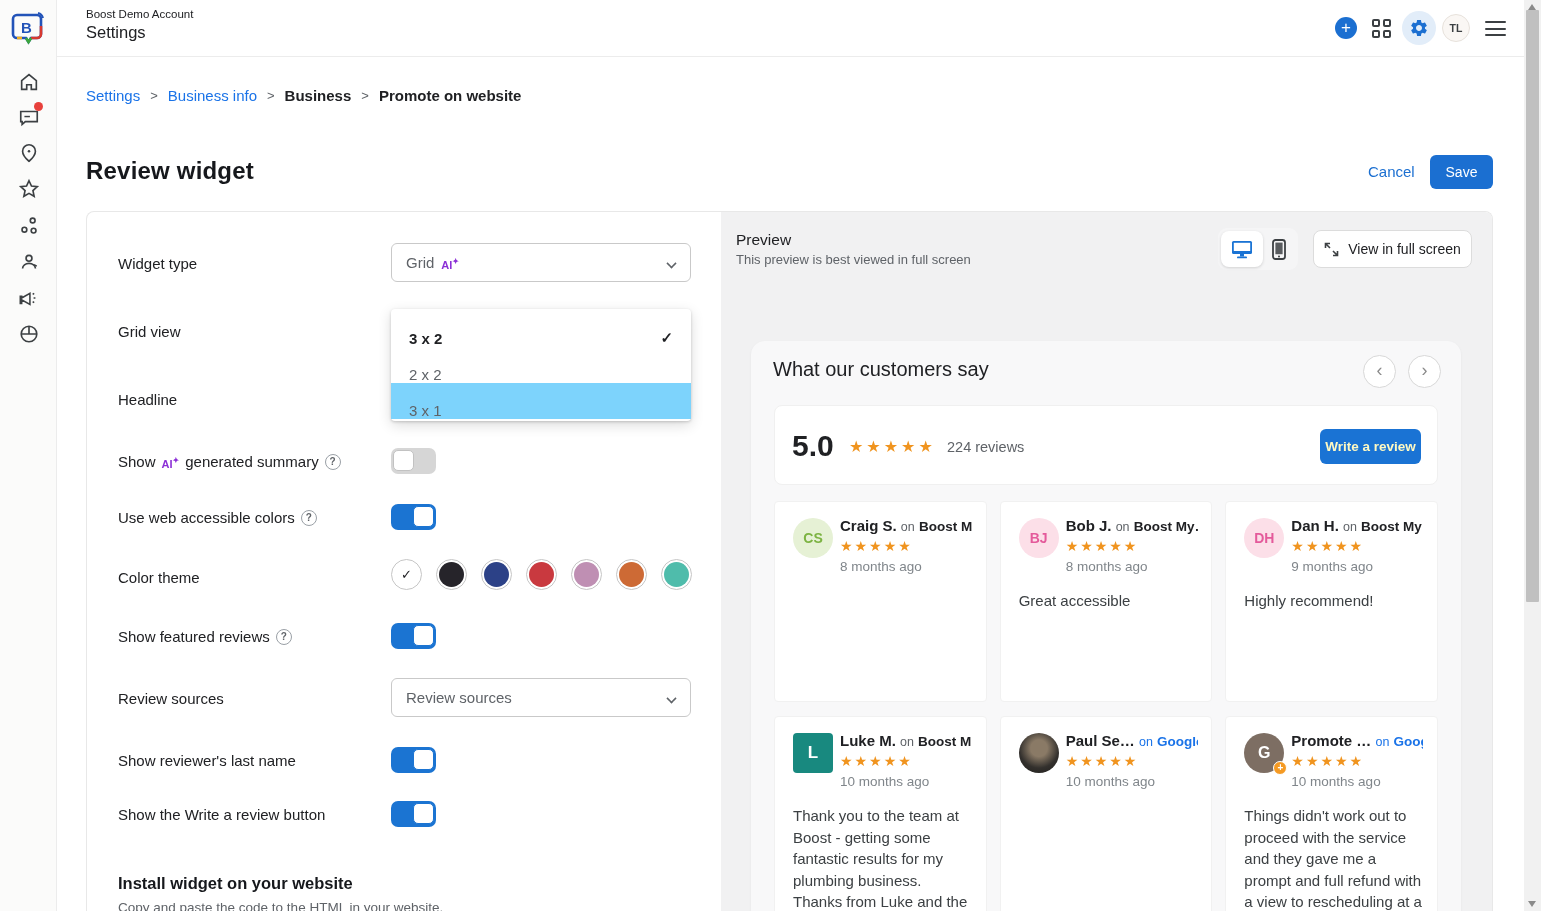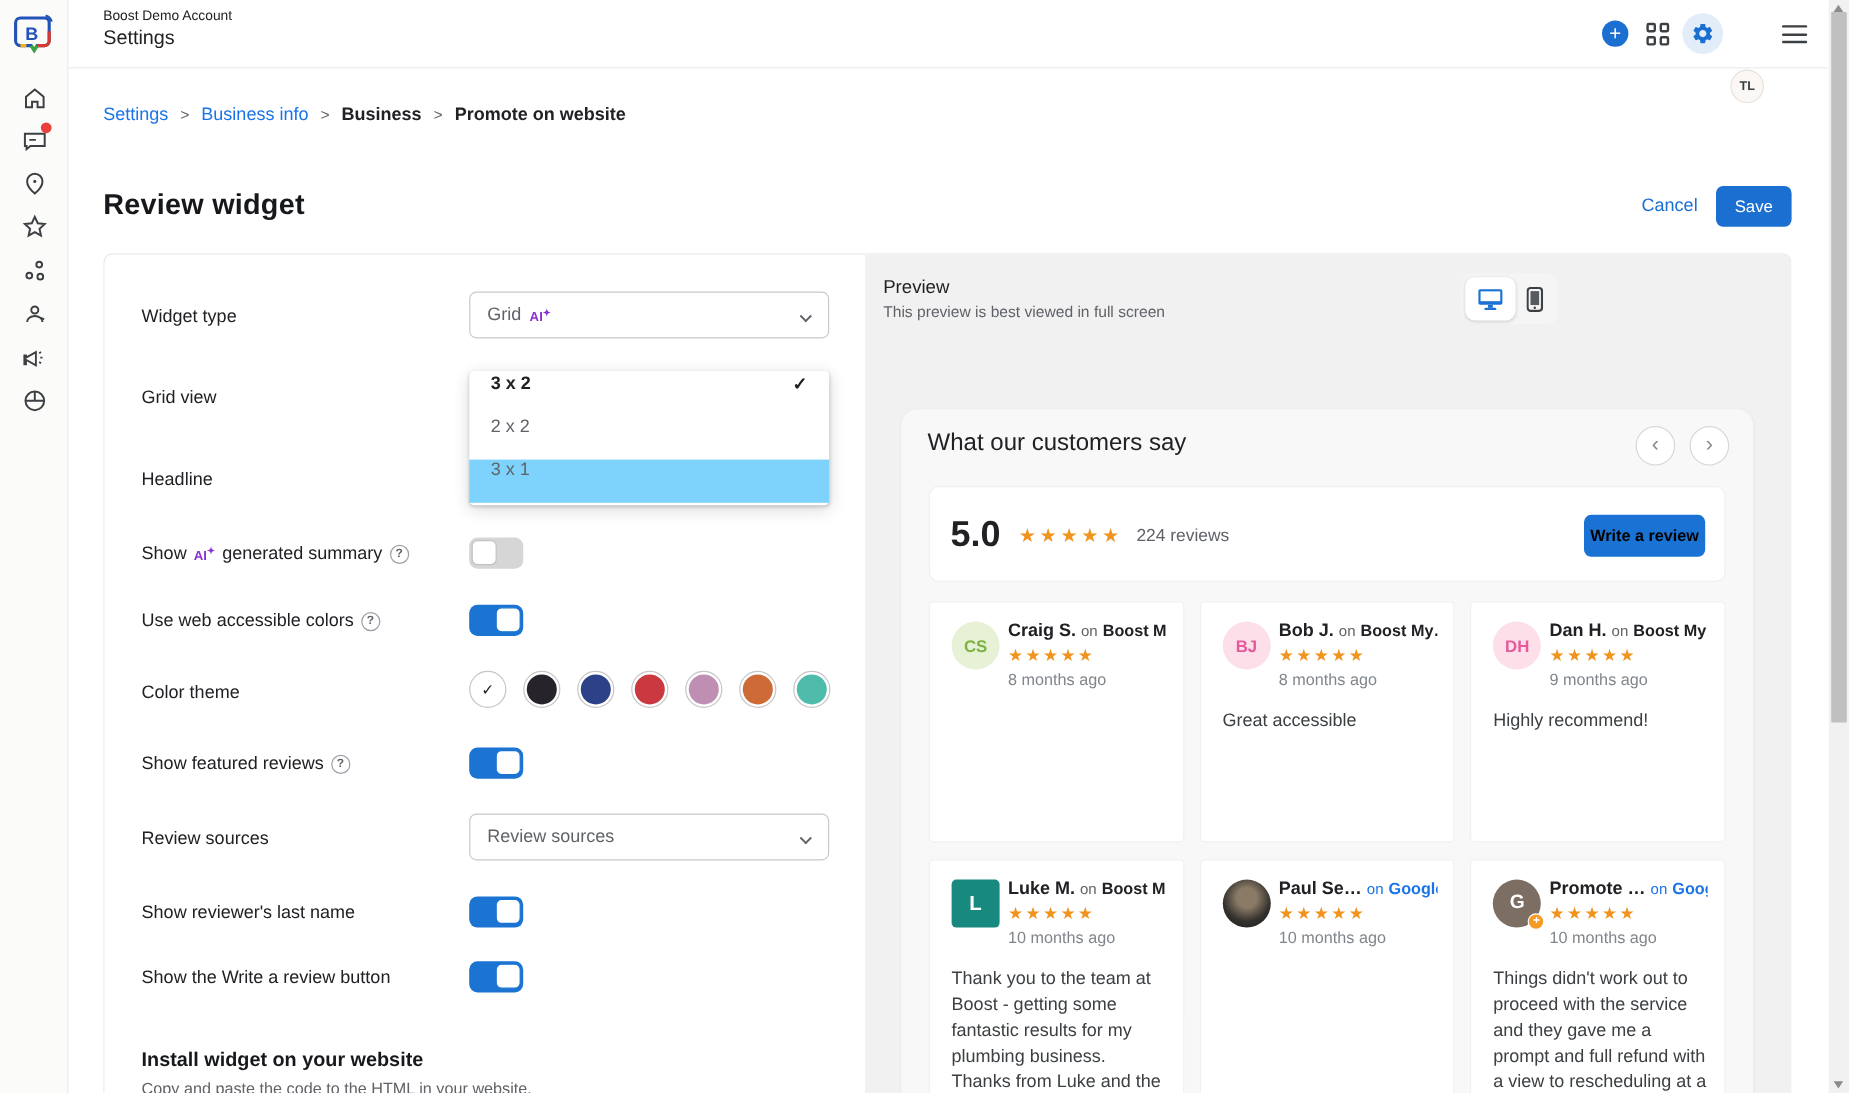--- a/index.html
+++ b/index.html
@@ -16,21 +16,21 @@
 
   #header { position:absolute; left:57px; top:0; width:1467px; height:57px; background:#fff; border-bottom:1px solid #ececec; z-index:20; }
   .hdr-account { position:absolute; left:29px; top:8px; font-size:11.5px; color:#202124; }
   .hdr-title { position:absolute; left:29px; top:23px; font-size:16.5px; font-weight:500; color:#202124; }
   .hdr-ic { position:absolute; top:0; }
   #btn-plus { left:1278px; top:17px; width:22px; height:22px; border-radius:50%; background:#1b6fd1; color:#fff; font-size:17px; line-height:21px; text-align:center; font-weight:500; cursor:pointer; }
   #btn-apps { left:1315px; top:19px; width:19px; height:19px; display:grid; grid-template-columns:8px 8px; grid-template-rows:8px 8px; gap:3px; }
   #btn-apps span { border:2px solid #3c4043; border-radius:2px; }
   #btn-gear-wrap { left:1345px; top:11px; width:34px; height:34px; border-radius:50%; background:#e2edf9; display:flex; align-items:center; justify-content:center; }
   #btn-gear-wrap svg { width:20px; height:20px; fill:#1b6fd1; }
-  #btn-avatar { left:1385px; top:14px; width:28px; height:28px; border-radius:50%; background:#faf7f4; border:1px solid #e7e2dc; font-size:10.5px; font-weight:600; color:#3c4043; display:flex; align-items:center; justify-content:center;margin-top:44px; }
+  #btn-avatar { left:1385px; top:14px; width:28px; height:28px; border-radius:50%; background:#faf7f4; border:1px solid #e7e2dc; font-size:10.5px; font-weight:600; color:#3c4043; display:flex; align-items:center; justify-content:center; }
   #btn-menu { left:1428px; top:21px; width:21px; height:15px; display:flex; flex-direction:column; justify-content:space-between; }
   #btn-menu span { height:2px; background:#3c4043; border-radius:1px; }
 
   
   #scrollbar { position:absolute; right:0; top:0; width:17px; height:911px; background:#f1f1f1; z-index:40; }
   #scroll-thumb { position:absolute; left:2px; top:10px; width:13px; height:592px; background:#c0c0c0; border-radius:1px; }
   .scroll-arrow { position:absolute; left:4px; width:0; height:0; border-left:4.5px solid transparent; border-right:4.5px solid transparent; }
   .scroll-arrow.up { top:4px; border-bottom:6px solid #8b8b8b; }
   .scroll-arrow.down { bottom:4px; border-top:6px solid #8b8b8b; }
 
@@ -54,21 +54,21 @@
   .select { position:absolute; left:304px; width:300px; height:39px; border:1px solid #c9c9c9; border-radius:6px; background:#fff; font-size:15px; color:#5f6368; display:flex; align-items:center; padding:0 14px; gap:7px; cursor:pointer; }
   .caret { position:absolute; right:14px; top:15px; width:9px; height:9px; border-right:2px solid #5f6368; border-bottom:2px solid #5f6368; transform:rotate(45deg) scale(.8); }
   .toggle { position:absolute; left:304px; width:45px; height:26px; border-radius:7px; cursor:pointer; }
   .toggle .knob { position:absolute; top:2px; width:21px; height:21px; background:#fff; border-radius:5px; }
   .toggle.on { background:#1b74d2; }
   .toggle.on .knob { right:2px; border:1px solid #1b74d2; }
   .toggle.off { background:#d6d6d6; }
   .toggle.off .knob { left:2px; border:1px solid #c2c2c2; }
 
   #menu { position:absolute; left:304px; top:97px; width:300px; background:#fff; border-radius:4px; box-shadow:0 1px 3px rgba(0,0,0,.18), 0 4px 14px rgba(0,0,0,.14); z-index:10; padding:2px 0; }
-  .menu-item { height:36px; display:flex; align-items:flex-start; padding:0 18px; font-size:15px; color:#5f6368; cursor:pointer; }
+  .menu-item { height:36px; display:flex; align-items:flex-end; padding:0 18px; font-size:15px; color:#5f6368; cursor:pointer; }
   .menu-item.selected { color:#202124; font-weight:700; }
   .menu-item.hover { background:#7dd3fc; }
   .menu-item .check { margin-left:auto; color:#202124; font-size:15px; }
 
   .swatch-row { position:absolute; left:304px; top:347px; display:flex; gap:14px; }
   .swatch { width:31px; height:31px; border-radius:50%; border:1.5px solid #c6c6c6; background:#fff; padding:2px; cursor:pointer; }
   .swatch .fill { width:100%; height:100%; border-radius:50%; display:flex; align-items:center; justify-content:center; font-size:13px; color:#202124; }
 
   .install-title { position:absolute; left:31px; top:662px; font-size:16.5px; font-weight:700; color:#16181c; }
   .install-sub { position:absolute; left:31px; top:688px; font-size:13.5px; color:#5f6368; }
@@ -84,21 +84,21 @@
 
   #widget { position:absolute; left:30px; top:129px; width:710px; height:571px; background:#f8f8f9; border-radius:14px 14px 0 0; box-shadow:0 1px 3px rgba(0,0,0,.05); }
   #w-headline { position:absolute; left:22px; top:17px; font-size:20px; font-weight:500; color:#202124; }
   .carousel-btn { position:absolute; top:14px; width:33px; height:33px; border-radius:50%; background:#fff; border:1px solid #d8d8d8; color:#8a8a8a; font-size:18px; display:flex; align-items:center; justify-content:center; cursor:pointer; padding-bottom:2px; }
   #car-prev { left:612px; } #car-next { left:657px; }
 
   #summary-card { position:absolute; left:23px; top:64px; width:664px; height:80px; background:#fff; border-radius:8px; border:1px solid #f0f0f0; }
   #sum-rating { position:absolute; left:17px; top:23px; font-size:30px; font-weight:700; color:#202124; }
   #sum-stars { position:absolute; left:74px; top:31px; font-size:16px; letter-spacing:3px; color:#f0941f; }
   #sum-count { position:absolute; left:172px; top:33px; font-size:14.5px; color:#5f6368; }
-  #write-review-btn { position:absolute; right:16px; top:23px; width:101px; height:35px; background:#1a73d4; color:#000000; border:none; border-radius:6px; font-size:13.5px; font-weight:700; font-family:inherit; cursor:pointer; }
+  #write-review-btn { position:absolute; right:16px; top:23px; width:101px; height:35px; background:#1a73d4; color:#fef9c3; border:none; border-radius:6px; font-size:13.5px; font-weight:700; font-family:inherit; cursor:pointer; }
 
   #review-grid { position:absolute; left:23px; top:160px; width:664px; display:grid; grid-template-columns:repeat(3,1fr); gap:14px 13px; }
   .rcard { position:relative; background:#fff; border-radius:4px; border:1px solid #f1f1f1; height:201px; overflow:hidden; }
   .rcard.tall { height:240px; }
   .avatar { position:absolute; left:18px; top:16px; width:40px; height:40px; border-radius:50%; display:flex; align-items:center; justify-content:center; font-size:14px; font-weight:600; }
   .avatar.c1 { background:#e6f1d5; color:#7cb342; }
   .avatar.c2, .avatar.c3 { background:#fcdfe8; color:#e45a9b; }
   .avatar.c4 { background:#18897f; color:#fff; border-radius:4px; font-size:17px; }
   .avatar.c5 { background:radial-gradient(circle at 50% 38%, #8a7a66 0 26%, #33302d 62%, #1d1c1a 100%); }
   .avatar.c6 { background:#7d6e63; color:#fff; font-size:16px; }
@@ -340,20 +340,27 @@
         </div>
         <div id="device-mobile">
           <svg width="14" height="21" viewBox="0 0 14 21" fill="none">
               <rect x="1" y="1" width="12" height="19" rx="2.5" stroke="#3c4043" stroke-width="1.8"></rect>
               <rect x="3.4" y="3.6" width="7.2" height="11.6" fill="#3c4043" opacity=".85"></rect>
               <circle cx="7" cy="17.4" r="1" fill="#3c4043"></circle>
             </svg>
         </div>
       </div>
 
+      <button id="fullscreen-btn">
+        <svg width="15" height="15" viewBox="0 0 15 15" fill="none" stroke="#3c4043" stroke-width="1.6">
+            <path d="M1.5 6 V1.5 H6 M1.5 1.5 l4.5 4.5"></path>
+            <path d="M13.5 9 v4.5 H9 M13.5 13.5 L9 9"></path>
+          </svg>
+        <span>View in full screen</span>
+      </button>
 
       <div id="widget">
         <div id="w-headline">What our customers say</div>
         <div class="carousel-btn" id="car-prev">
             <span>‹</span>
           </div>
         <div class="carousel-btn" id="car-next">
             <span>›</span>
           </div>
 

